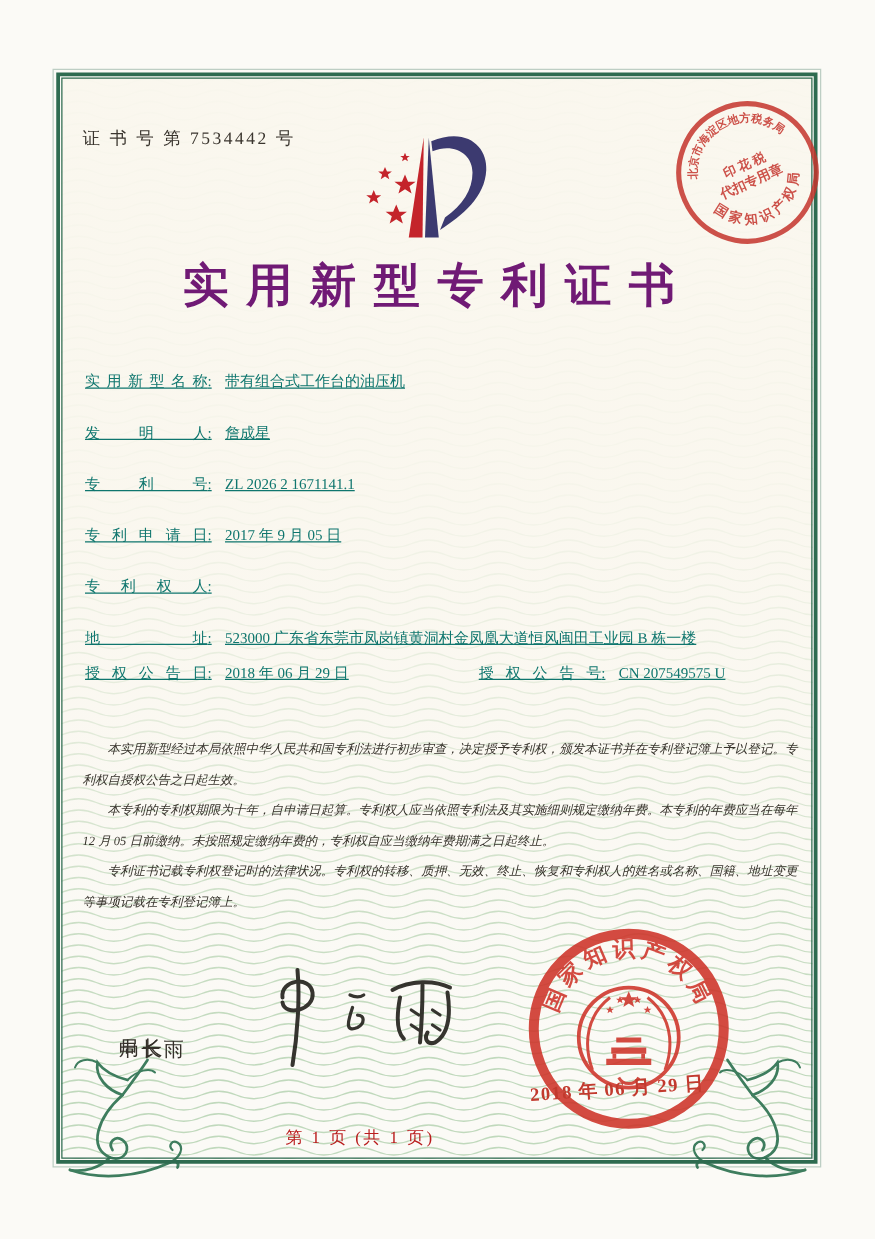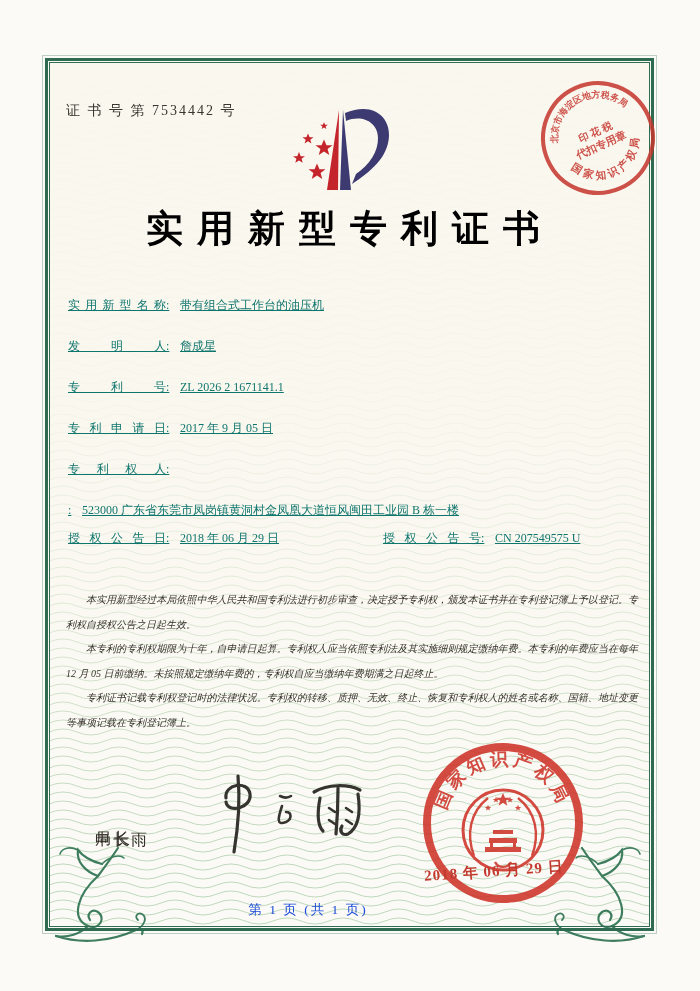--- a/index.html
+++ b/index.html
@@ -29,21 +29,21 @@
       rgba(250,247,238,.18) 78%,
       rgba(250,247,238,0) 92%);
   }
   .filigree{z-index:3;}
   
   .certno{left:66px;top:102px;z-index:5;font-size:14px;letter-spacing:2px;color:#3a352e;}
   .logo{left:282px;top:96px;z-index:5;}
   .stamp{left:537px;top:77px;z-index:7;transform:rotate(-24deg);}
   .title{
     left:0;top:204px;width:700px;text-align:center;z-index:5;
-    font-size:37px;font-weight:600;letter-spacing:14px;color:#000000;
+    font-size:37px;font-weight:600;letter-spacing:14px;color:#701a75;
   }
   .fields{left:68px;top:292px;width:566px;z-index:5;font-size:12px;color:#0f766e;text-decoration:underline;}
   .frow{display:flex;line-height:26px;margin-bottom:15px;}
   .frow.addr{margin-bottom:2px;}
   .flabel{
     display:inline-block;width:98px;flex:none;
     text-align:justify;text-align-last:justify;font-weight:500;
   }
   .fcolon{flex:none;width:14px;}
   .fvalue{flex:1;}
@@ -56,21 +56,21 @@
   }
   .paras p{margin:0;text-indent:2em;}
   .sig-title{left:95px;top:829px;z-index:5;font-size:16px;letter-spacing:3px;}
   .sig-name{left:95px;top:830px;z-index:5;font-size:16px;letter-spacing:2px;}
   .signature{left:196px;top:768px;z-index:5;}
   .seal{left:418px;top:738px;z-index:6;opacity:.88;}
   .seal-date{
     left:424px;top:862px;z-index:7;font-size:15px;color:#c23a2e;
     letter-spacing:1px;transform:rotate(-4deg);font-weight:600;
   }
-  .footer{left:0;top:901px;width:576px;text-align:center;z-index:5;font-size:13.5px;letter-spacing:2px;color:#1d4ed8;padding-left:20px;}
+  .footer{left:0;top:901px;width:576px;text-align:center;z-index:5;font-size:13.5px;letter-spacing:2px;color:#b91c1c;}
 </style>
 </head>
 <body>
 
 <svg class="abs waves" viewBox="0 0 601 865" width="601" height="865" id="waves-svg">
     <path d="M0 4 q14 -6 28 0 t28 0 t28 0 t28 0 t28 0 t28 0 t28 0 t28 0 t28 0 t28 0 t28 0 t28 0 t28 0 t28 0 t28 0 t28 0 t28 0 t28 0 t28 0 t28 0 t28 0 t28 0" fill="none" stroke="#a6cba4" stroke-width="1" opacity="0.7"></path>
     <path d="M0 13 q14 -6 28 0 t28 0 t28 0 t28 0 t28 0 t28 0 t28 0 t28 0 t28 0 t28 0 t28 0 t28 0 t28 0 t28 0 t28 0 t28 0 t28 0 t28 0 t28 0 t28 0 t28 0 t28 0" fill="none" stroke="#a6cba4" stroke-width="1" opacity="0.7"></path>
     <path d="M0 22 q14 -6 28 0 t28 0 t28 0 t28 0 t28 0 t28 0 t28 0 t28 0 t28 0 t28 0 t28 0 t28 0 t28 0 t28 0 t28 0 t28 0 t28 0 t28 0 t28 0 t28 0 t28 0 t28 0" fill="none" stroke="#a6cba4" stroke-width="1" opacity="0.7"></path>
     <path d="M0 31 q14 -6 28 0 t28 0 t28 0 t28 0 t28 0 t28 0 t28 0 t28 0 t28 0 t28 0 t28 0 t28 0 t28 0 t28 0 t28 0 t28 0 t28 0 t28 0 t28 0 t28 0 t28 0 t28 0" fill="none" stroke="#a6cba4" stroke-width="1" opacity="0.7"></path>
     <path d="M0 40 q14 -6 28 0 t28 0 t28 0 t28 0 t28 0 t28 0 t28 0 t28 0 t28 0 t28 0 t28 0 t28 0 t28 0 t28 0 t28 0 t28 0 t28 0 t28 0 t28 0 t28 0 t28 0 t28 0" fill="none" stroke="#a6cba4" stroke-width="1" opacity="0.7"></path>
@@ -246,20 +246,21 @@
   <div class="frow">
     <span class="flabel">专利申请日</span>
       <span class="fcolon">:</span>
     <span class="fvalue">2017 年 9 月 05 日</span>
   </div>
   <div class="frow">
     <span class="flabel">专利权人</span>
       <span class="fcolon">:</span>
   </div>
   <div class="frow addr">
+    <span class="flabel">地址</span>
       <span class="fcolon">:</span>
     <span class="fvalue">523000 广东省东莞市凤岗镇黄洞村金凤凰大道恒风闽田工业园 B 栋一楼</span>
   </div>
   <div class="frow">
     <span class="fgroup left">
       <span class="flabel">授权公告日</span>
         <span class="fcolon">:</span>
       <span>2018 年 06 月 29 日</span>
     </span>
     <span class="fgroup">

